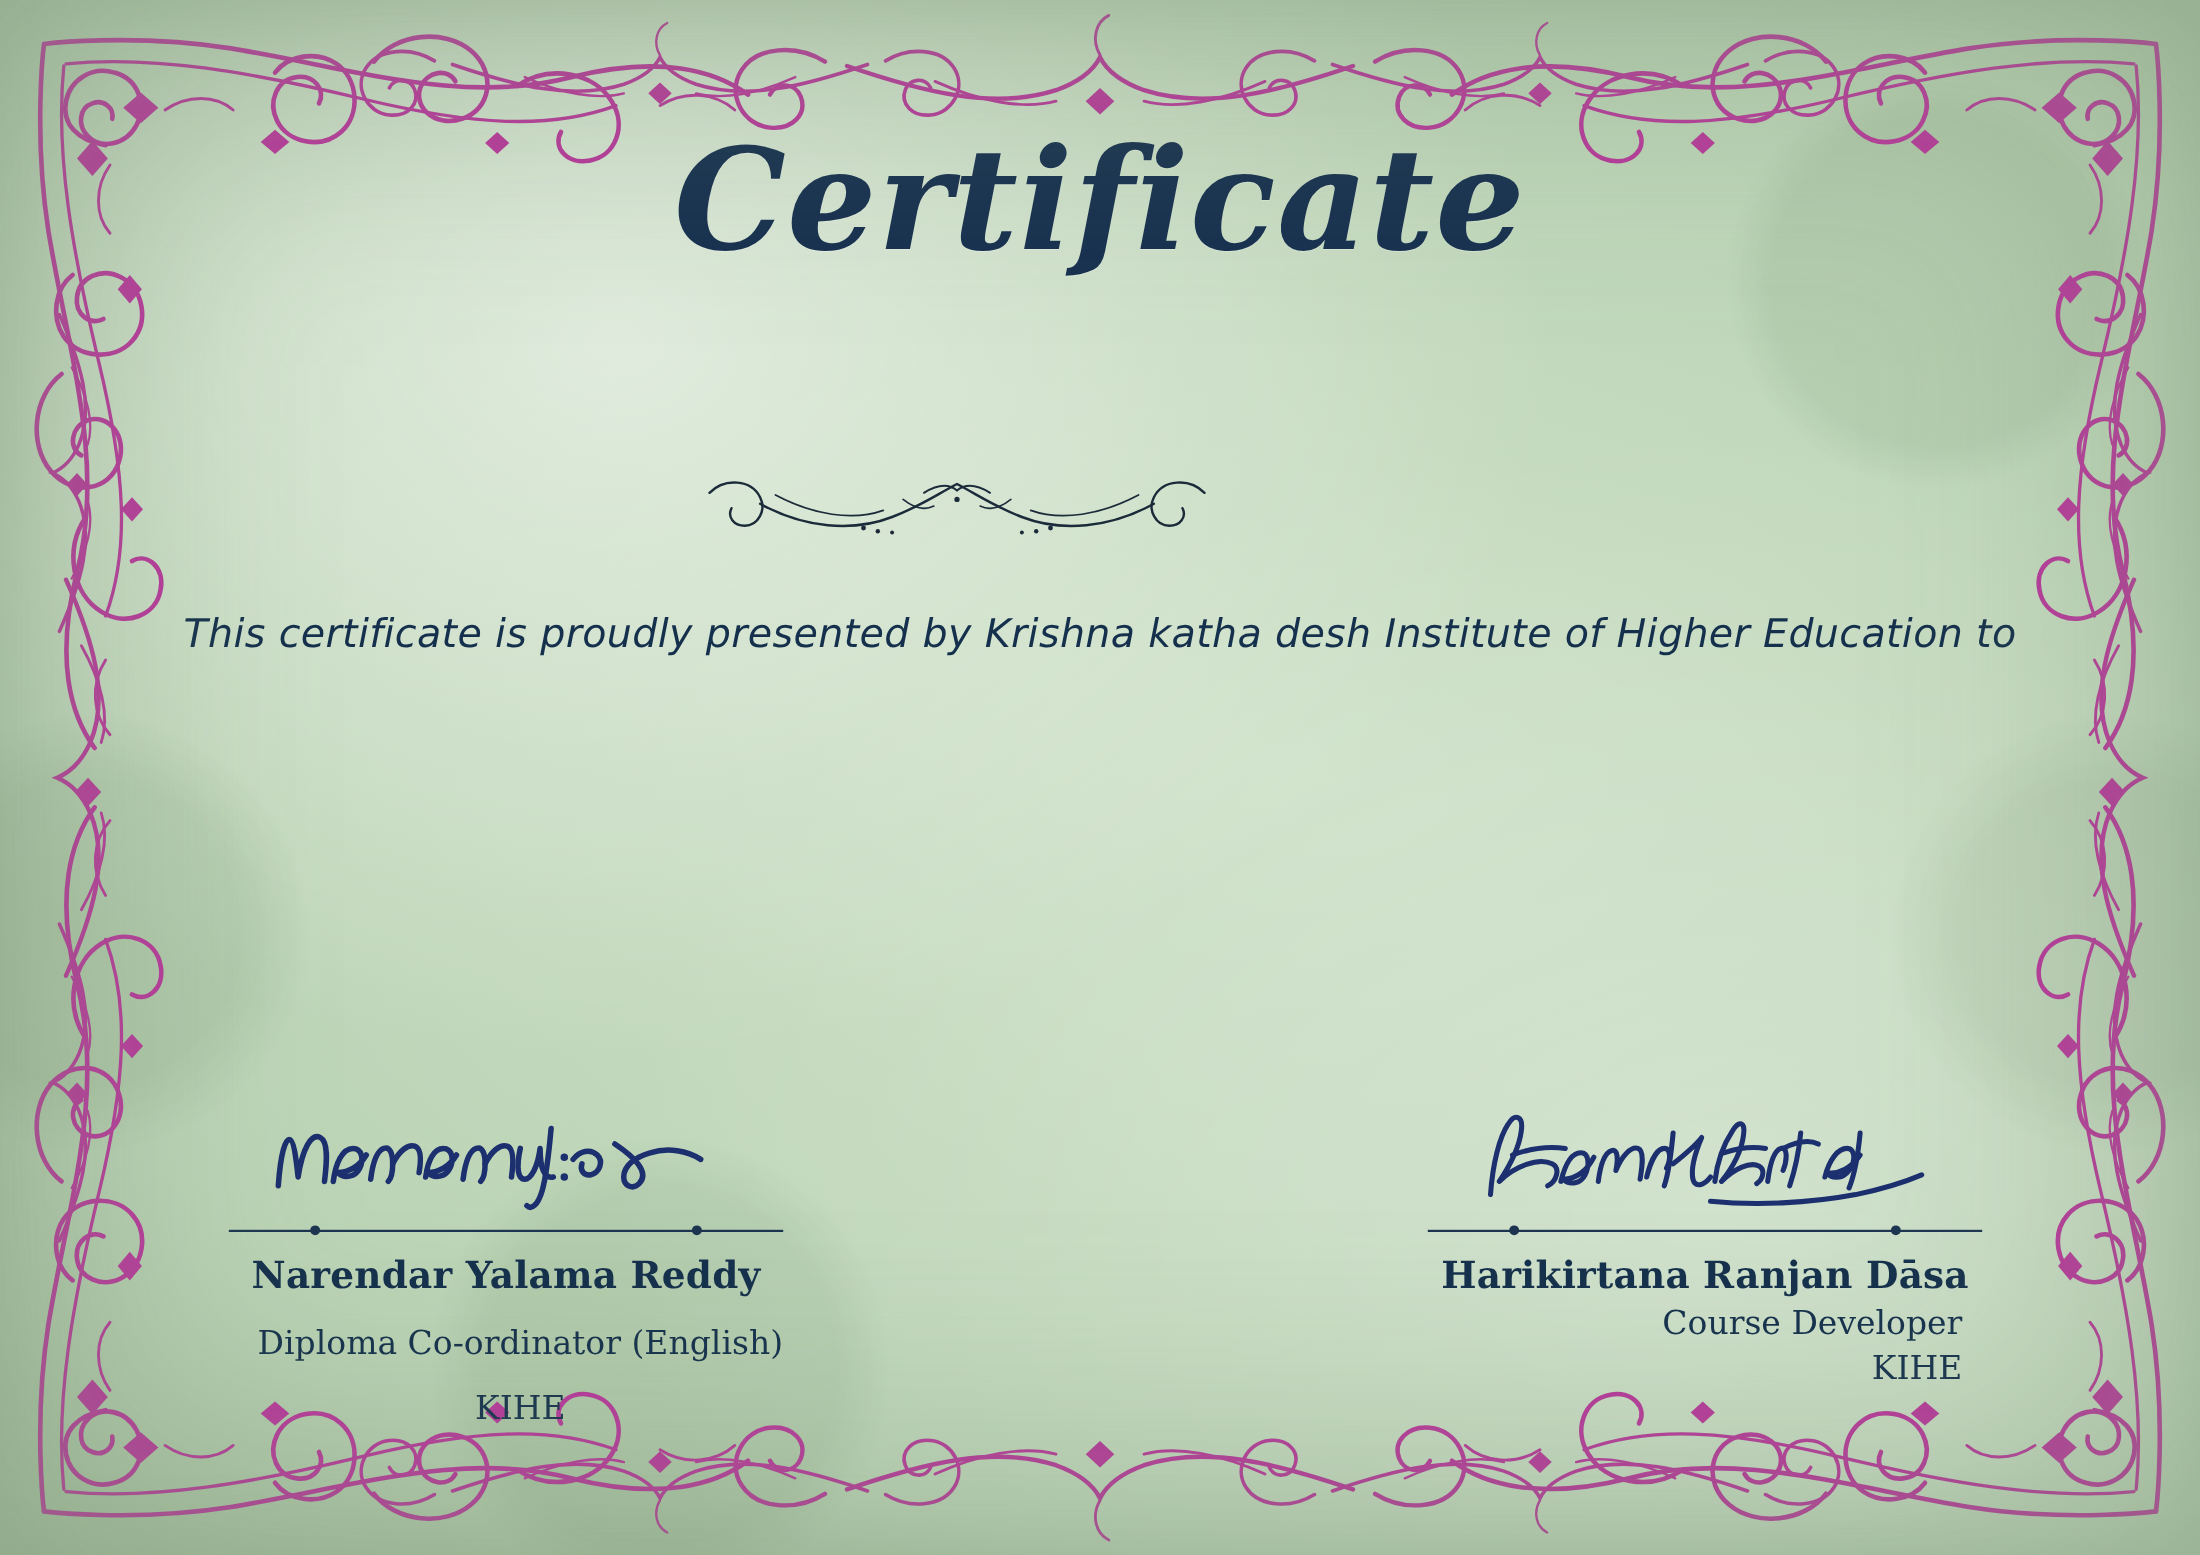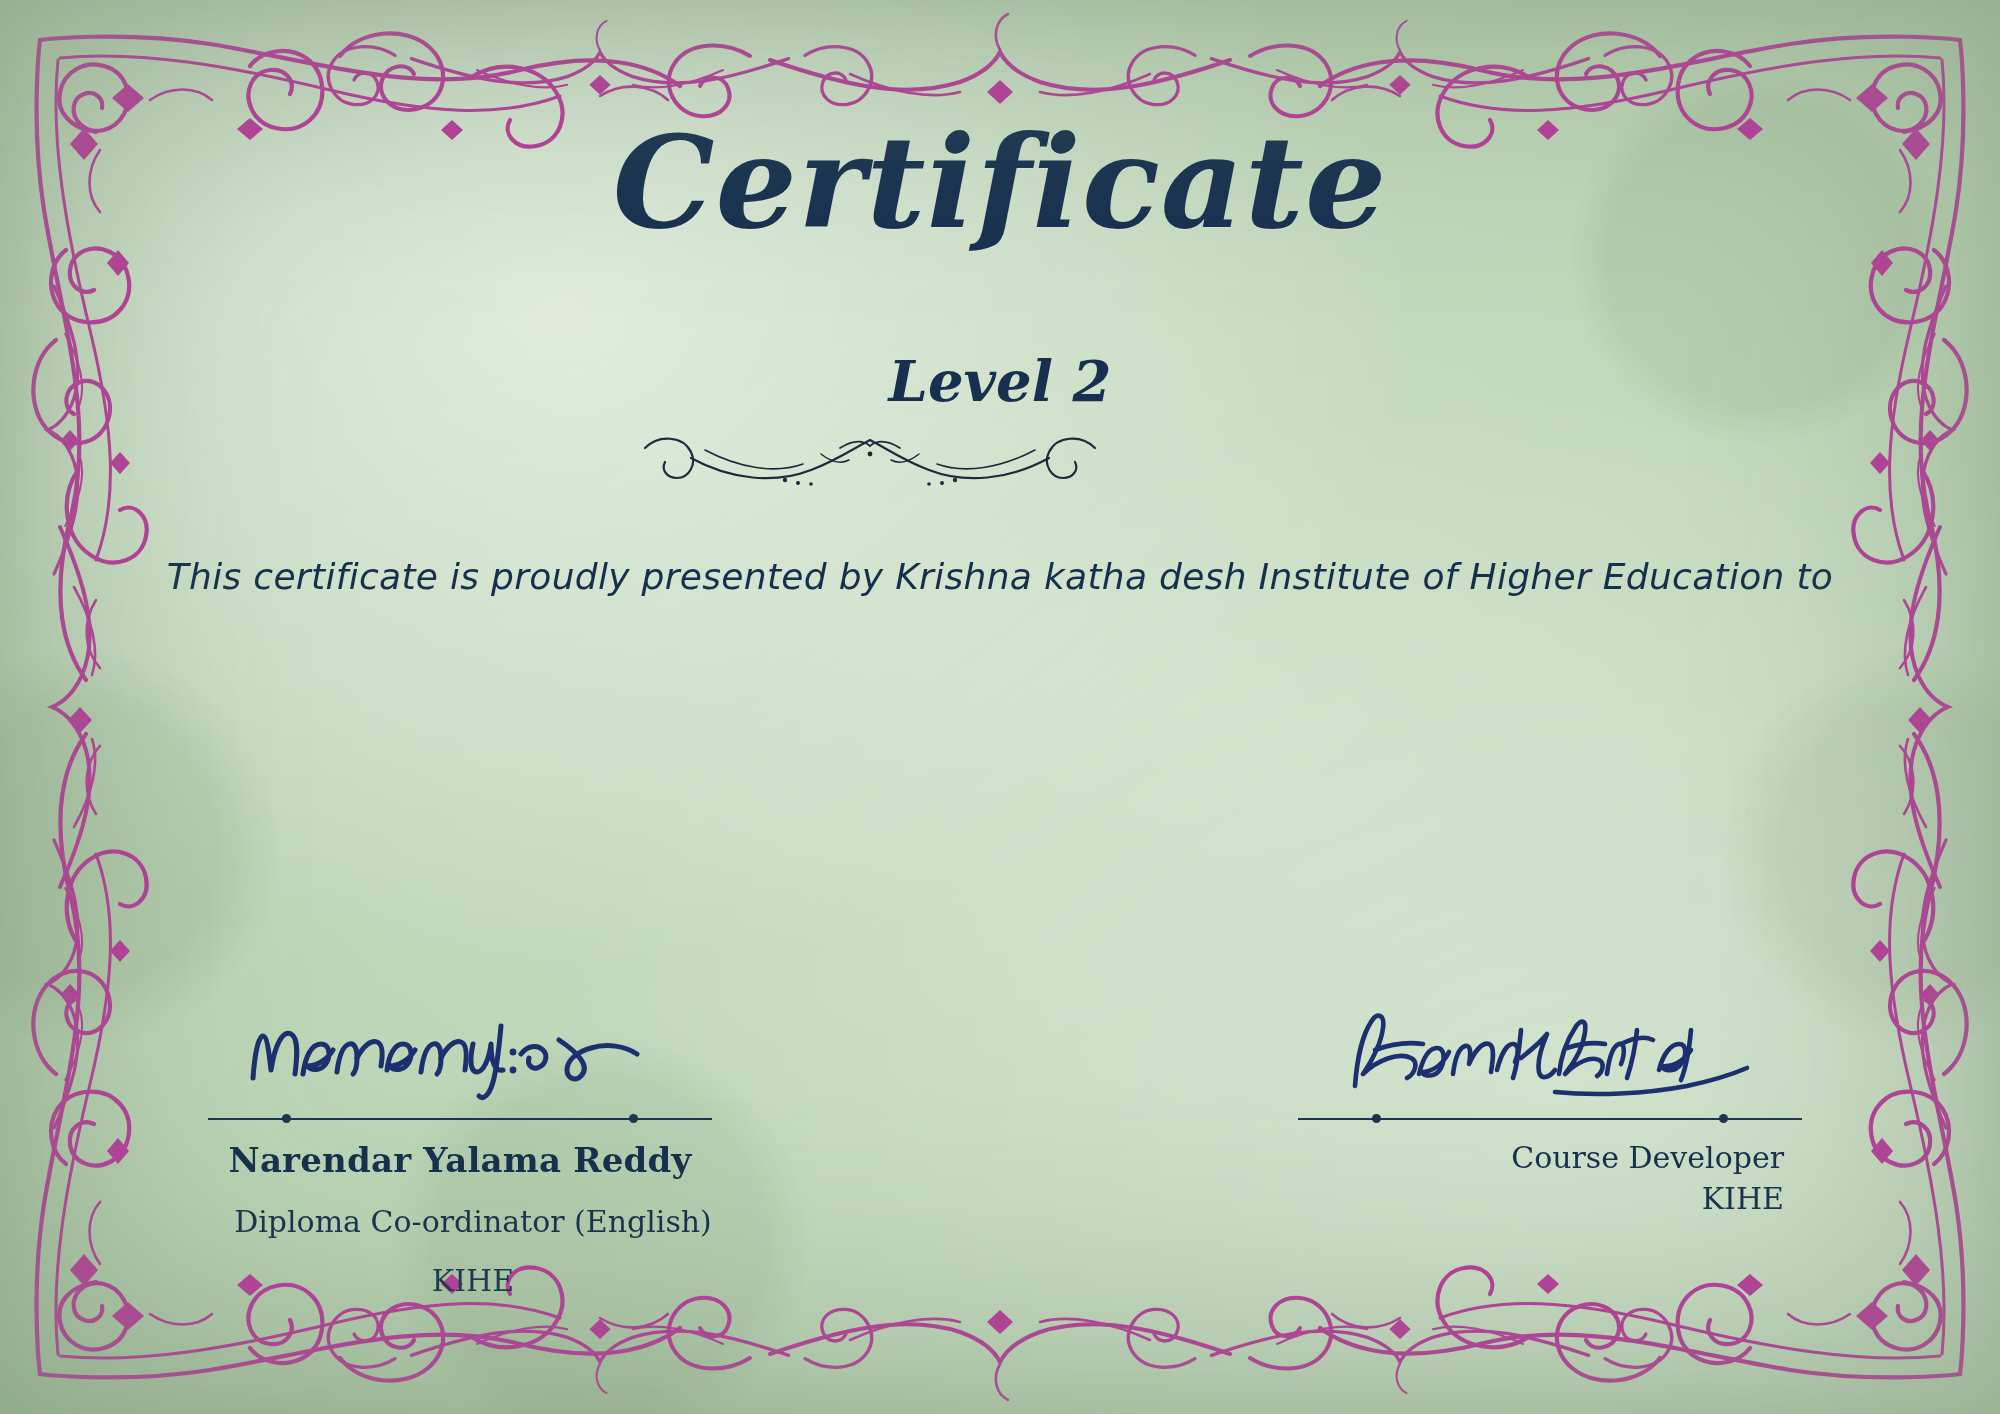--- a/index.html
+++ b/index.html
@@ -277,21 +277,20 @@
     <use href="#side-orn" transform="translate(30,430) scale(0.8,0.8)"></use>
     <use href="#side-orn" transform="translate(30,984) scale(0.8,0.8)"></use>
     <use href="#side-orn" transform="translate(1970,430) scale(-0.8,0.8)"></use>
     <use href="#side-orn" transform="translate(1970,984) scale(-0.8,0.8)"></use>
   </svg>
 
   <div class="content">
 
     <div class="title">Certificate</div>
 
-    <div class="subtitle">Level 2</div>
 
     <svg class="flourish" viewBox="0 0 470 70" aria-hidden="true">
       <g stroke="#1b2b3a" fill="none" stroke-width="2.2" stroke-linecap="round">
         <path d="M10,20 C24,6 48,8 56,24 C62,36 54,50 42,50 C32,50 26,42 30,34"></path>
         <path d="M460,20 C446,6 422,8 414,24 C408,36 416,50 428,50 C438,50 444,42 440,34"></path>
         <path d="M56,30 C96,52 140,56 176,42 C200,33 216,22 235,12 C254,22 270,33 294,42 C330,56 374,52 414,30"></path>
         <path d="M70,22 C104,40 140,46 168,36" stroke-width="1.6"></path>
         <path d="M400,22 C366,40 330,46 302,36" stroke-width="1.6"></path>
         <path d="M205,20 C218,12 228,12 235,18 C242,12 252,12 265,20" stroke-width="1.8"></path>
         <path d="M186,26 C196,34 206,36 214,32" stroke-width="1.5"></path>
@@ -365,20 +364,21 @@
             <path d="M376,30 C374,52 370,70 366,80"></path>
             <path d="M240,92 C280,96 330,94 372,86 C400,80 418,74 432,68"></path>
           </g>
         </svg>
       </div>
       <div class="sig-rule">
         <span class="line"></span>
           <span class="dot l"></span>
           <span class="dot r"></span>
       </div>
+      <div class="sig-name">Harikirtana Ranjan Dāsa</div>
       <div class="sig-role">Course Developer</div>
       <div class="sig-org">KIHE</div>
     </div>
 
   </div>
 
   <div class="vignette"></div>
 </div>
 
 </body></html>

